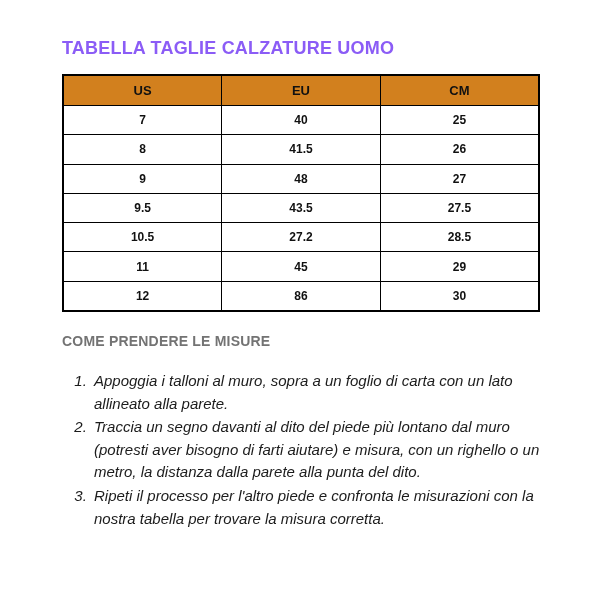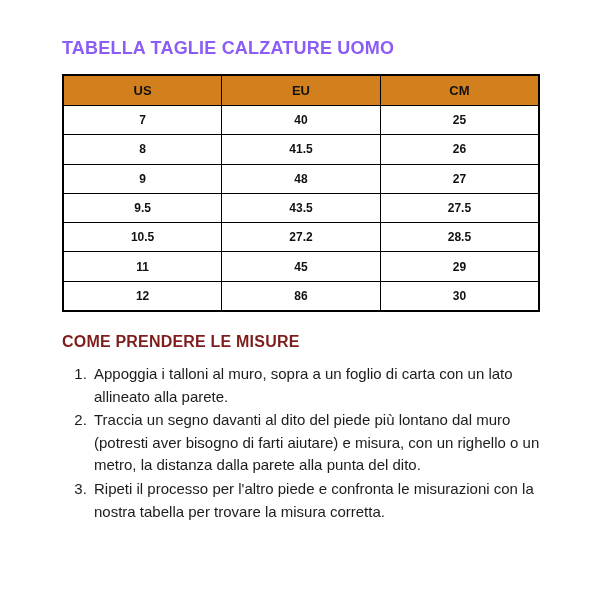--- a/index.html
+++ b/index.html
@@ -46,36 +46,37 @@
   }
   table.size-table td {
     height: 26.3px;
     font-size: 12px;
     font-weight: bold;
     text-align: center;
     color: #111111;
     background: #ffffff;
   }
   .section-heading {
-    margin: 21px 0 12px 0;
-    font-size: 16px;
+    margin: 21px 0 21px 0;
+    font-size: 14px;
     font-weight: bold;
     letter-spacing: 0.2px;
-    color: #7f1d1d;
+    color: #737373;
   }
   ol.steps {
     margin: 0;
     padding: 0 0 0 29px;
     font-size: 15px;
     line-height: 22.6px;
     color: #1c1c1c;
   }
   ol.steps li {
     padding-left: 3px;
     margin: 0 0 1px 0;
+    font-style: italic;
   }
 </style>
 </head>
 <body>
 
 <div class="page">
 
   <h1 class="page-title">TABELLA TAGLIE CALZATURE UOMO</h1>
 
   <table class="size-table">

